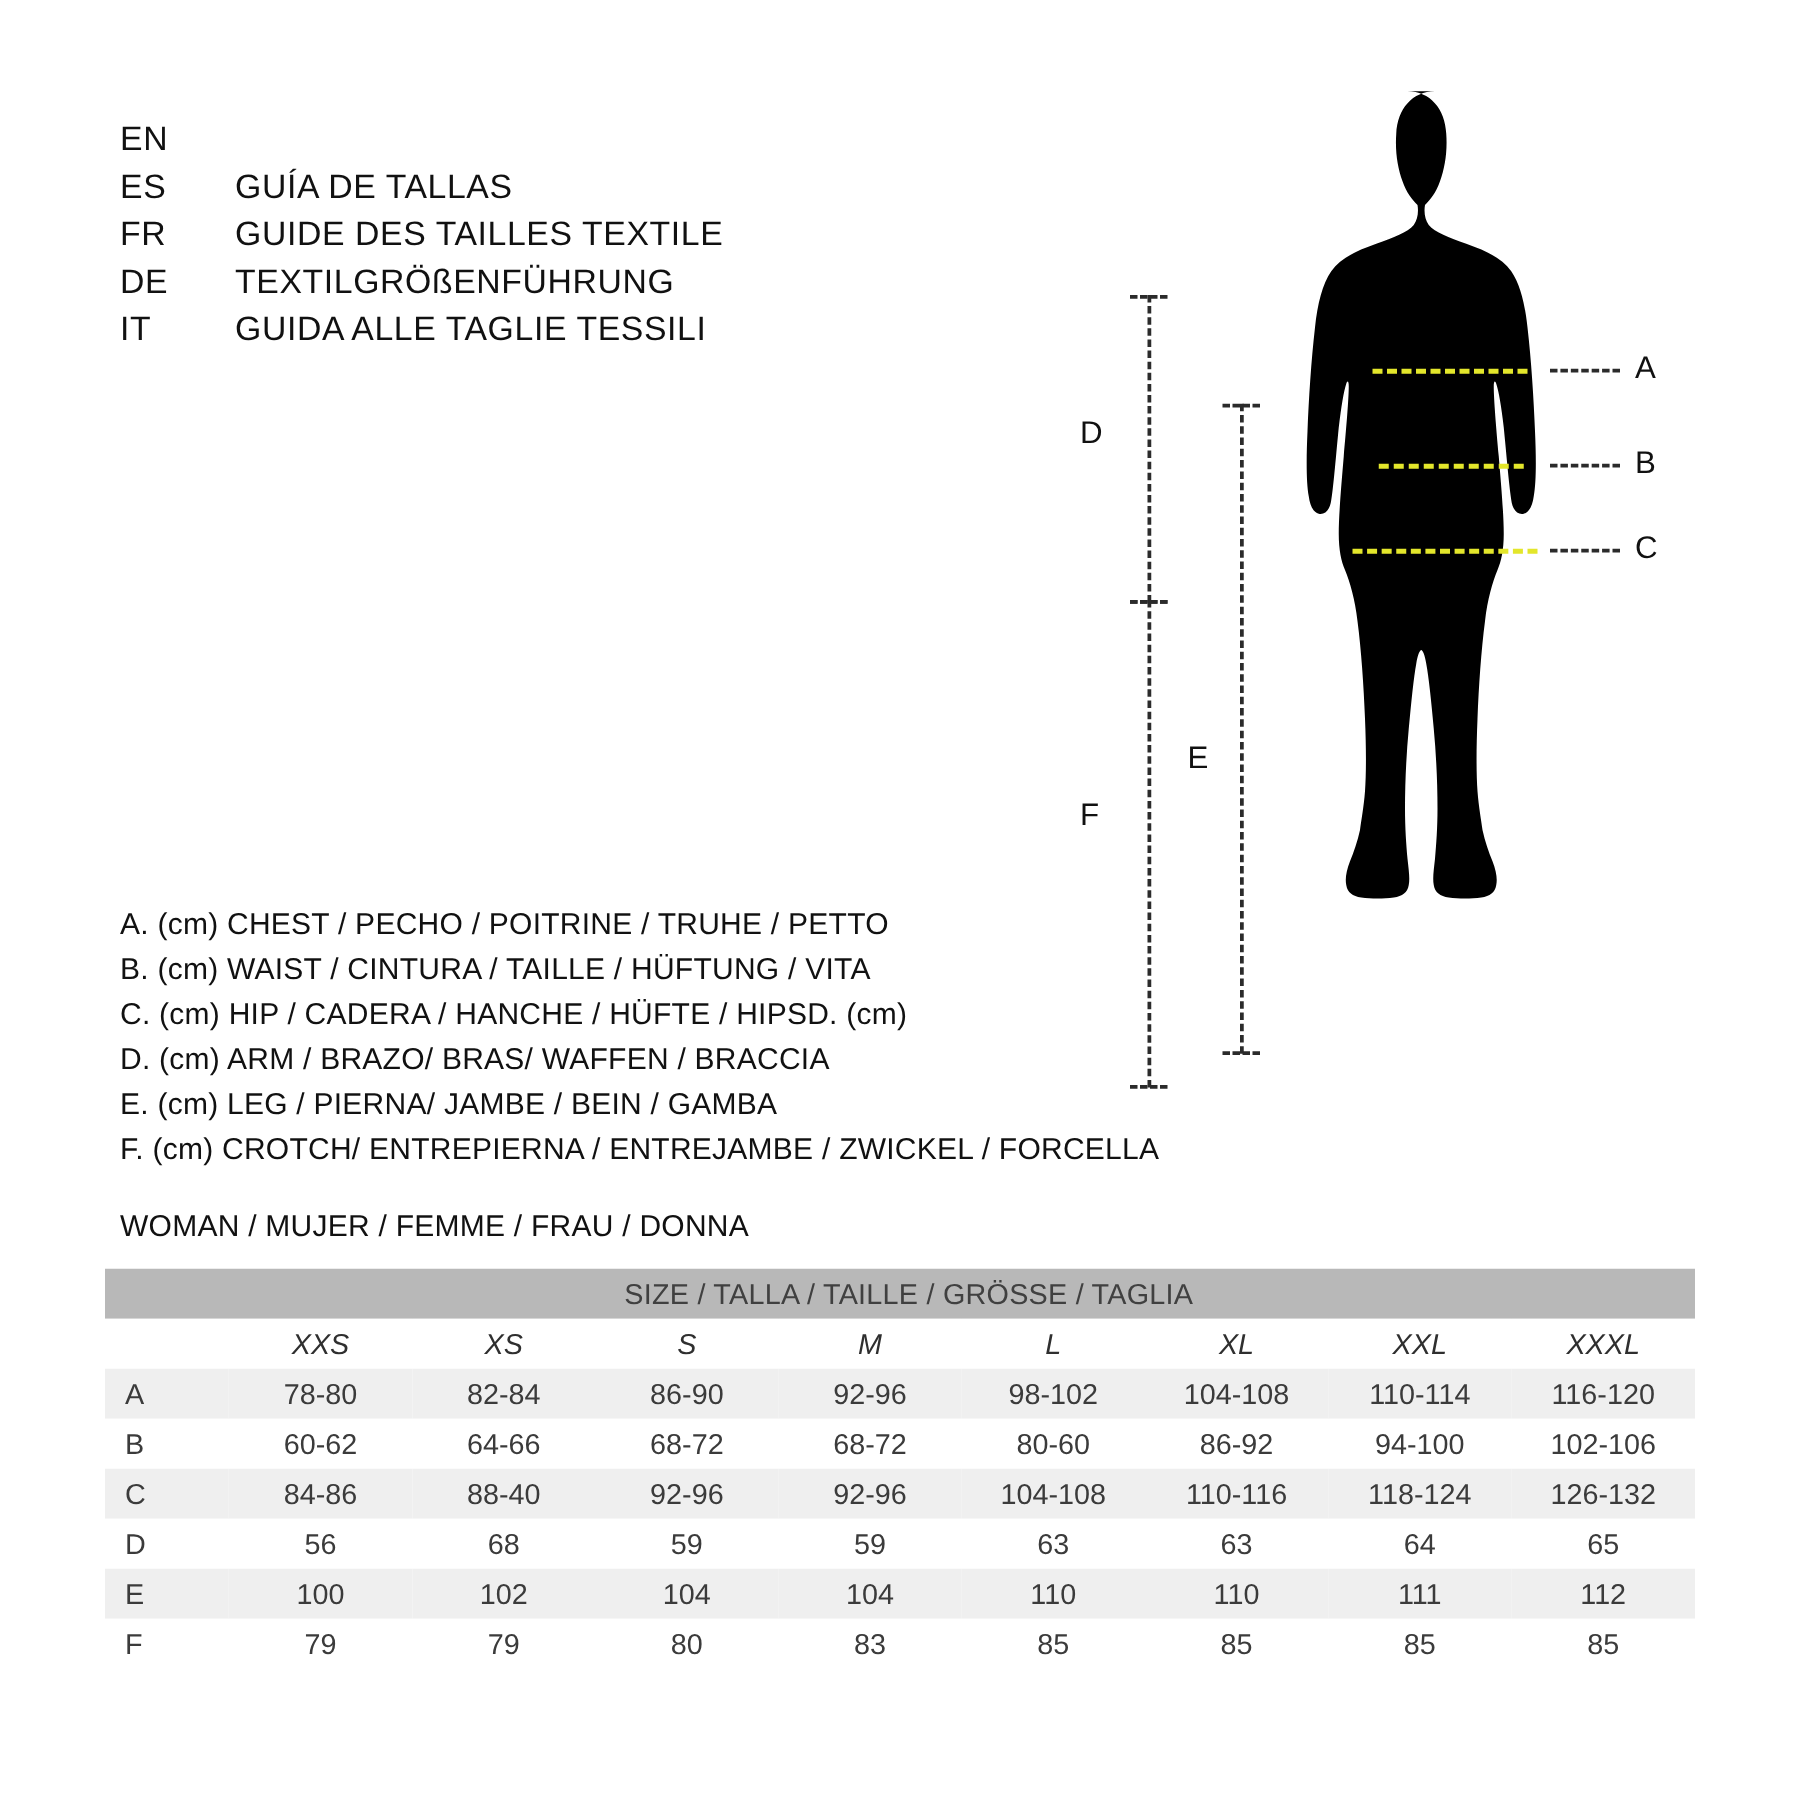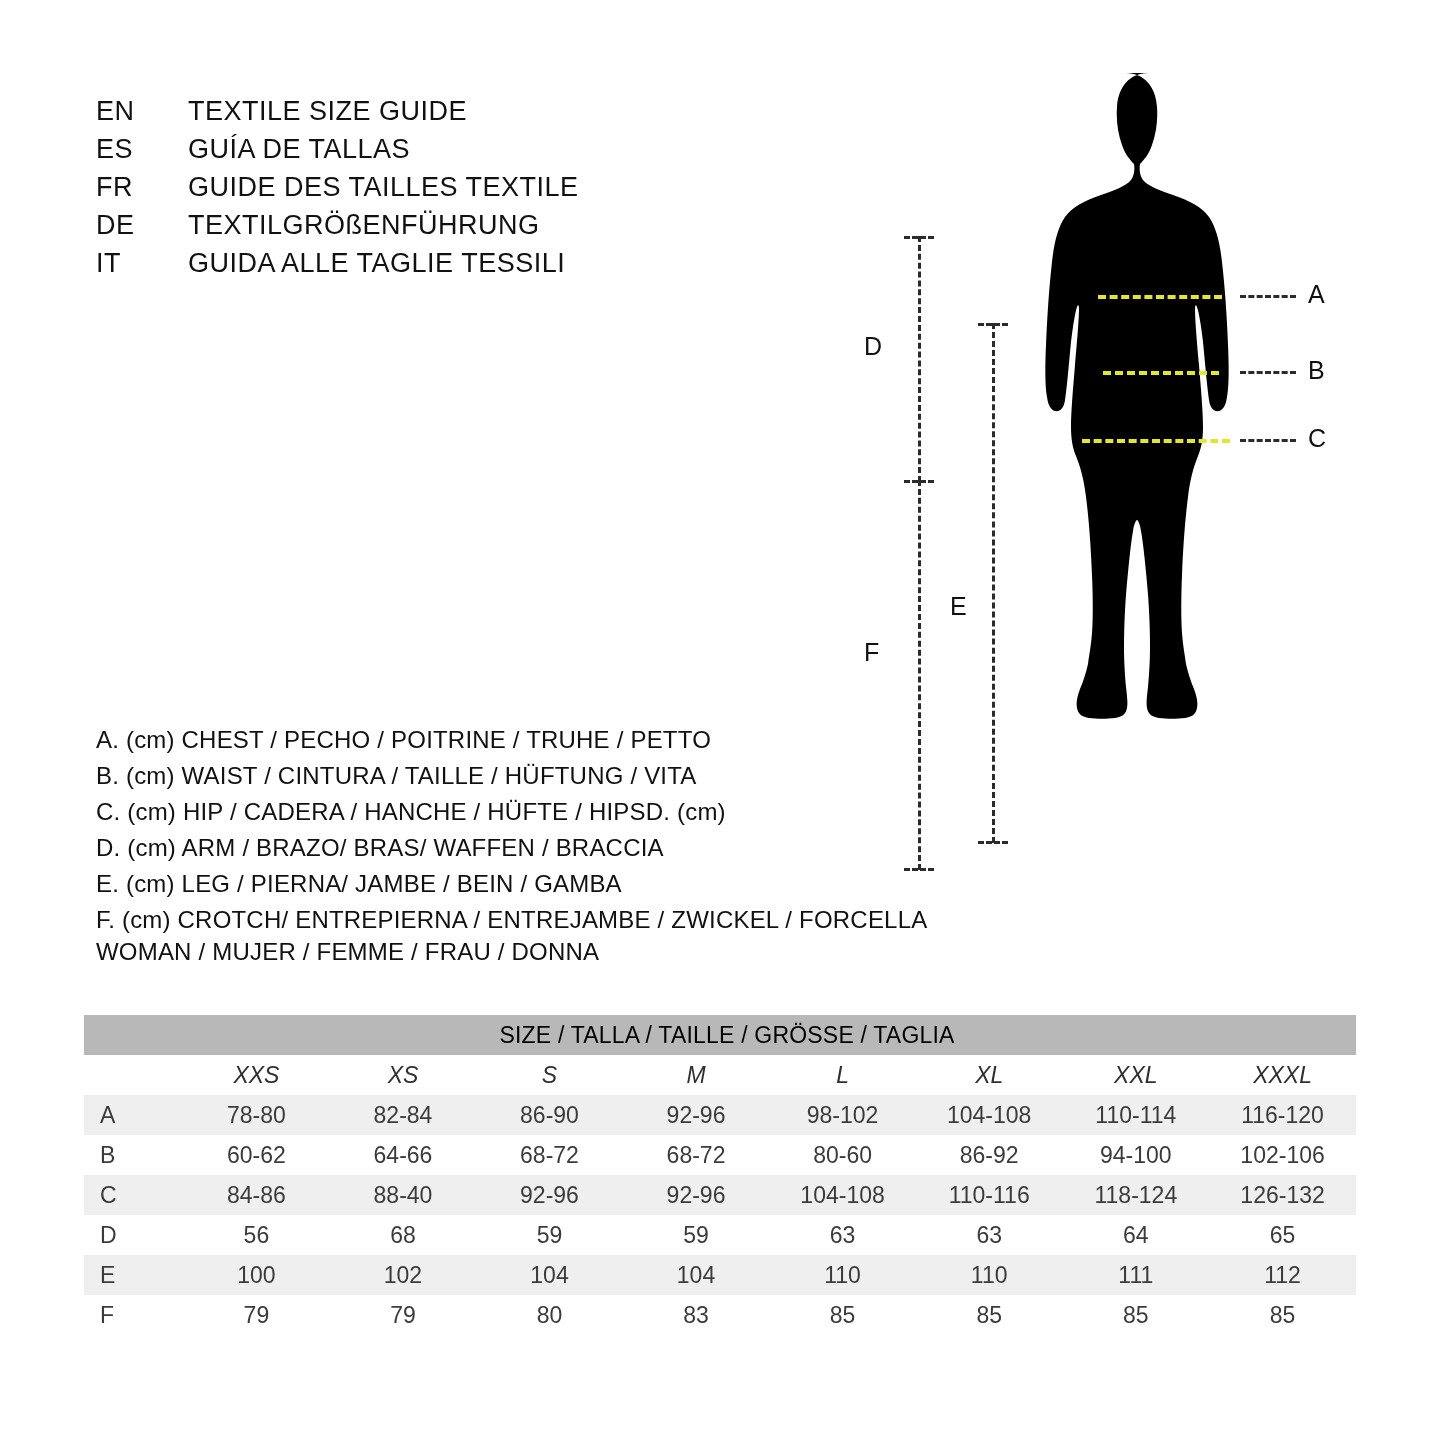--- a/index.html
+++ b/index.html
@@ -51,21 +51,21 @@
     line-height: 36px;
     color: #111111;
     letter-spacing: 0.2px;
     white-space: nowrap;
   }
 
   
   .section-label {
     position: absolute;
     left: 96px;
-    top: 938px;
+    top: 968px;
     font-size: 24px;
     letter-spacing: 0.2px;
     color: #111111;
   }
 
   
   .size-table {
     position: absolute;
     left: 84px;
     top: 1015px;
@@ -73,21 +73,21 @@
     border-collapse: collapse;
     font-size: 23px;
     color: #3b3b3b;
   }
   .size-table td, .size-table th {
     padding: 0;
     font-weight: normal;
   }
   .tbl-head-row td {
     background: #b8b8b8;
-    color: #000000;
+    color: #404040;
     height: 36px;
     font-size: 22px;
     padding-left: 14px;
     text-align: left;
     letter-spacing: 0.2px;
   }
   .tbl-sizes td {
     height: 44px;
     text-align: center;
     font-size: 23px;
@@ -151,21 +151,20 @@
     position: absolute;
     border-top: 3px dashed #2b2b2b;
   }
 </style>
 </head>
 <body>
 
 <div class="lang-block">
   <div class="lang-row">
     <span class="lang-code">EN</span>
-    <span class="lang-text">TEXTILE SIZE GUIDE</span>
   </div>
   <div class="lang-row">
     <span class="lang-code">ES</span>
     <span class="lang-text">GUÍA DE TALLAS</span>
   </div>
   <div class="lang-row">
     <span class="lang-code">FR</span>
     <span class="lang-text">GUIDE DES TAILLES TEXTILE</span>
   </div>
   <div class="lang-row">

